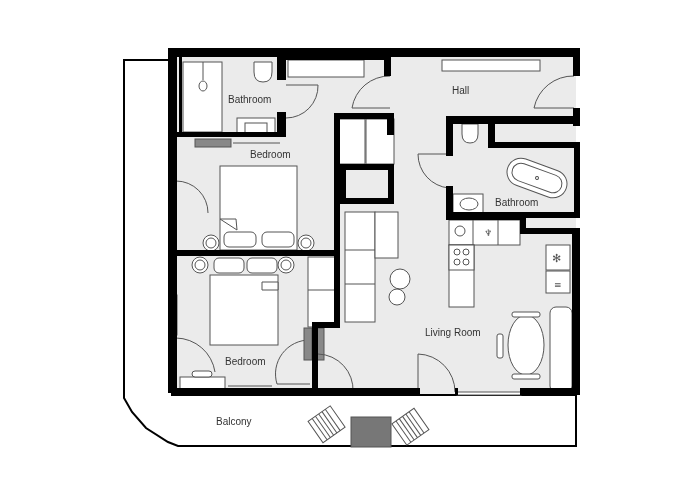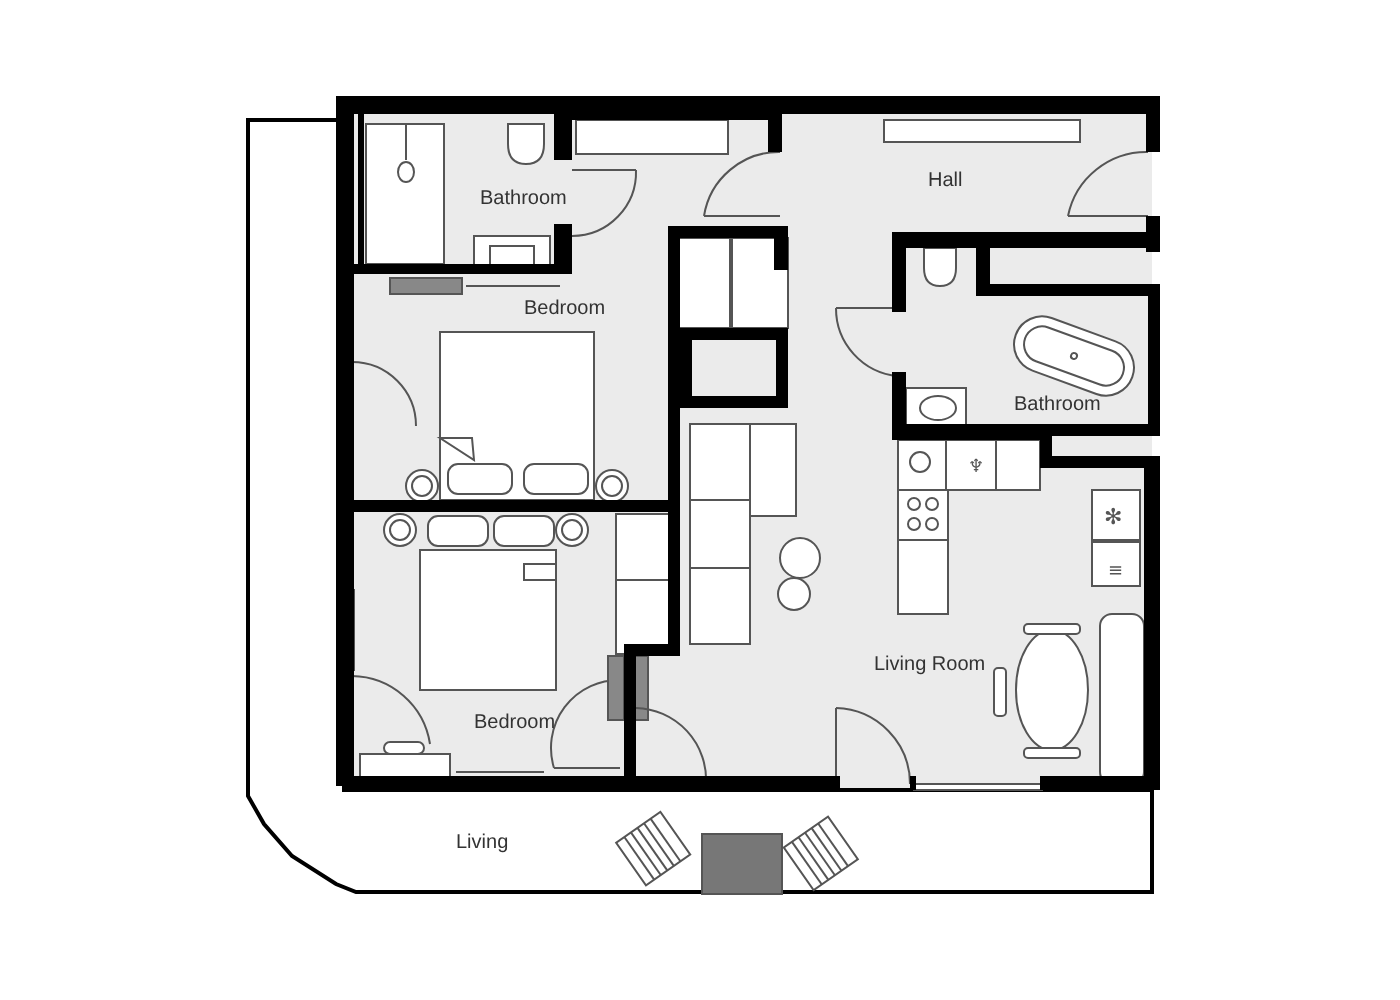--- a/index.html
+++ b/index.html
@@ -1,18 +1,18 @@
 <!DOCTYPE html>
 <html><head>
 <meta charset="utf-8">
 <style>
   html, body { margin:0; padding:0; background:#ffffff; }
   body { width:700px; height:500px; position:relative; overflow:hidden; font-family:"Liberation Sans", sans-serif; }
   #plan { position:absolute; left:0; top:0; width:700px; height:500px; }
-  .room-label { position:absolute; font-size:10px; color:#333333; font-family:"Liberation Sans", sans-serif; white-space:nowrap;margin-left:12px; }
+  .room-label { position:absolute; font-size:10px; color:#333333; font-family:"Liberation Sans", sans-serif; white-space:nowrap; }
 </style>
 </head>
 <body>
 
 <svg id="plan" viewBox="0 0 700 500" xmlns="http://www.w3.org/2000/svg">
 
   <g>
     <path d="M124 60 L124 398 L132 412 L146 428 L168 442 L178 446 L576 446 L576 395 L172 395 L172 60 Z" fill="#ffffff" stroke="#000000" stroke-width="2"></path>
   </g>
 
@@ -185,13 +185,13 @@
     </g>
   </g>
 </svg>
 
 <div class="room-label" style="left:228px; top:94px;">Bathroom</div>
 <div class="room-label" style="left:452px; top:85px;">Hall</div>
 <div class="room-label" style="left:250px; top:149px;">Bedroom</div>
 <div class="room-label" style="left:495px; top:197px;">Bathroom</div>
 <div class="room-label" style="left:225px; top:356px;">Bedroom</div>
 <div class="room-label" style="left:397px; top:327px;padding-left:28px;">Living Room</div>
-<div class="room-label" style="left:216px; top:416px;">Living</div>
+<div class="room-label" style="left:216px; top:416px;">Balcony</div>
 
 </body></html>

